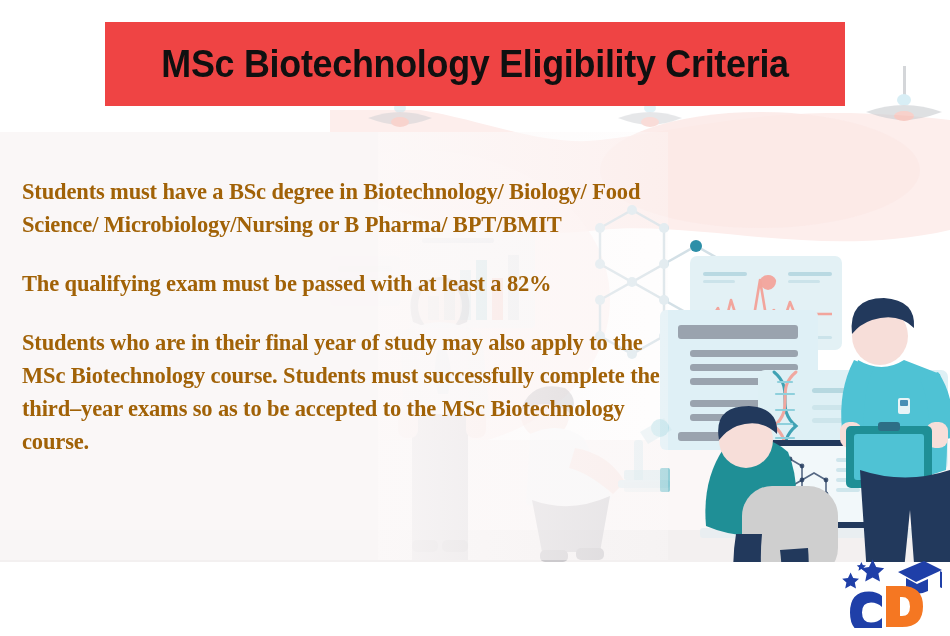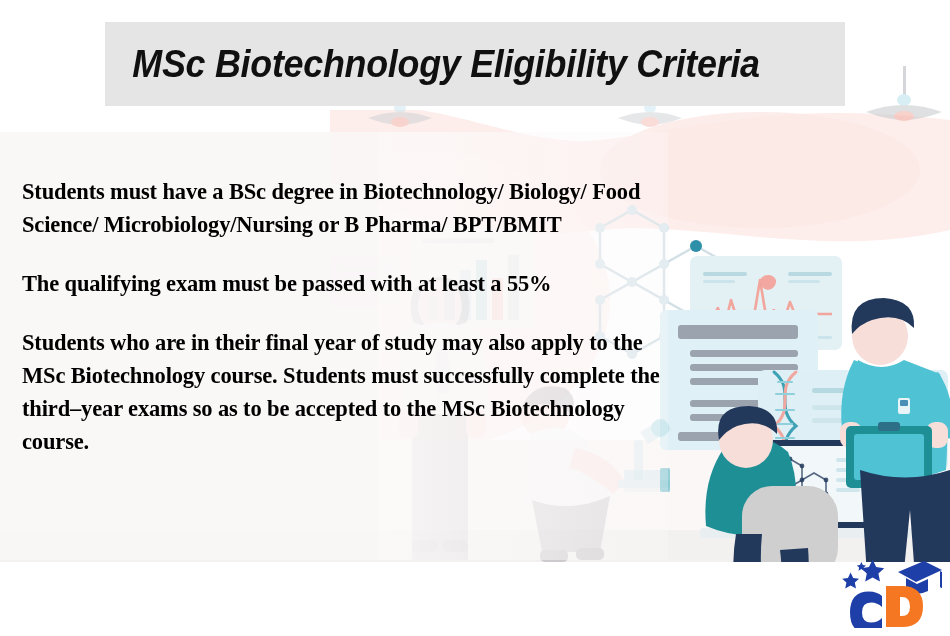--- a/index.html
+++ b/index.html
@@ -40,25 +40,24 @@
     left: 378px; top: 132px;
     width: 290px; height: 428px;
     background: linear-gradient(to right, rgba(252,249,249,0.88), rgba(252,249,249,0.30));
   }
 
   
   #title-band {
     position: absolute;
     left: 105px; top: 22px;
     width: 740px; height: 84px;
-    background: #e5e5e5;
+    background: #ef4444;
     display: flex;
     align-items: center;
-    justify-content: flex-start;
-    font-style: italic;
+    justify-content: center;
   }
   #title-text {
     font-family: "Liberation Sans", sans-serif;
     font-weight: bold;
     font-size: 39px;
     letter-spacing: -0.3px;
     color: #101010;
     white-space: nowrap;
     transform: scaleX(0.92);
     transform-origin: center;
@@ -68,21 +67,21 @@
   #body-copy {
     position: absolute;
     left: 22px; top: 175px;
     width: 640px;
   }
   .para {
     font-family: "Liberation Serif", serif;
     font-weight: bold;
     font-size: 22.5px;
     line-height: 33px;
-    color: #000000;
+    color: #a16207;
     margin-bottom: 26px;
     letter-spacing: -0.15px;
   }
   .para:last-child { margin-bottom: 6px; }
 
   
   #logo {
     position: absolute;
     right: 8px; bottom: 8px;
     width: 104px; height: 72px;
@@ -331,21 +330,21 @@
 
   <div id="text-wash"></div>
   <div id="text-wash-soft"></div>
 
   <div id="title-band">
     <div id="title-text">MSc Biotechnology Eligibility Criteria</div>
   </div>
 
   <div id="body-copy">
     <p class="para">Students must have a BSc degree in Biotechnology/ Biology/ Food Science/ Microbiology/Nursing or B Pharma/ BPT/BMIT</p>
-    <p class="para">The qualifying exam must be passed with at least a 55%</p>
+    <p class="para">The qualifying exam must be passed with at least a 82%</p>
     <p class="para">Students who are in their final year of study may also apply to the MSc Biotechnology course. Students  must successfully complete the third–year exams so as to  be accepted to the MSc Biotechnology course.</p>
   </div>
 
   <div id="logo">
     <svg width="104" height="72" viewBox="0 0 104 72" xmlns="http://www.w3.org/2000/svg">
 
       <g fill="#1f3fa8">
         <polygon points="10,22 12.6,16.6 15.2,22 21,22.8 16.8,26.6 18,32.4 12.6,29.4 7.2,32.4 8.4,26.6 4.2,22.8"></polygon>
       </g>
       <g fill="#1f3fa8">

